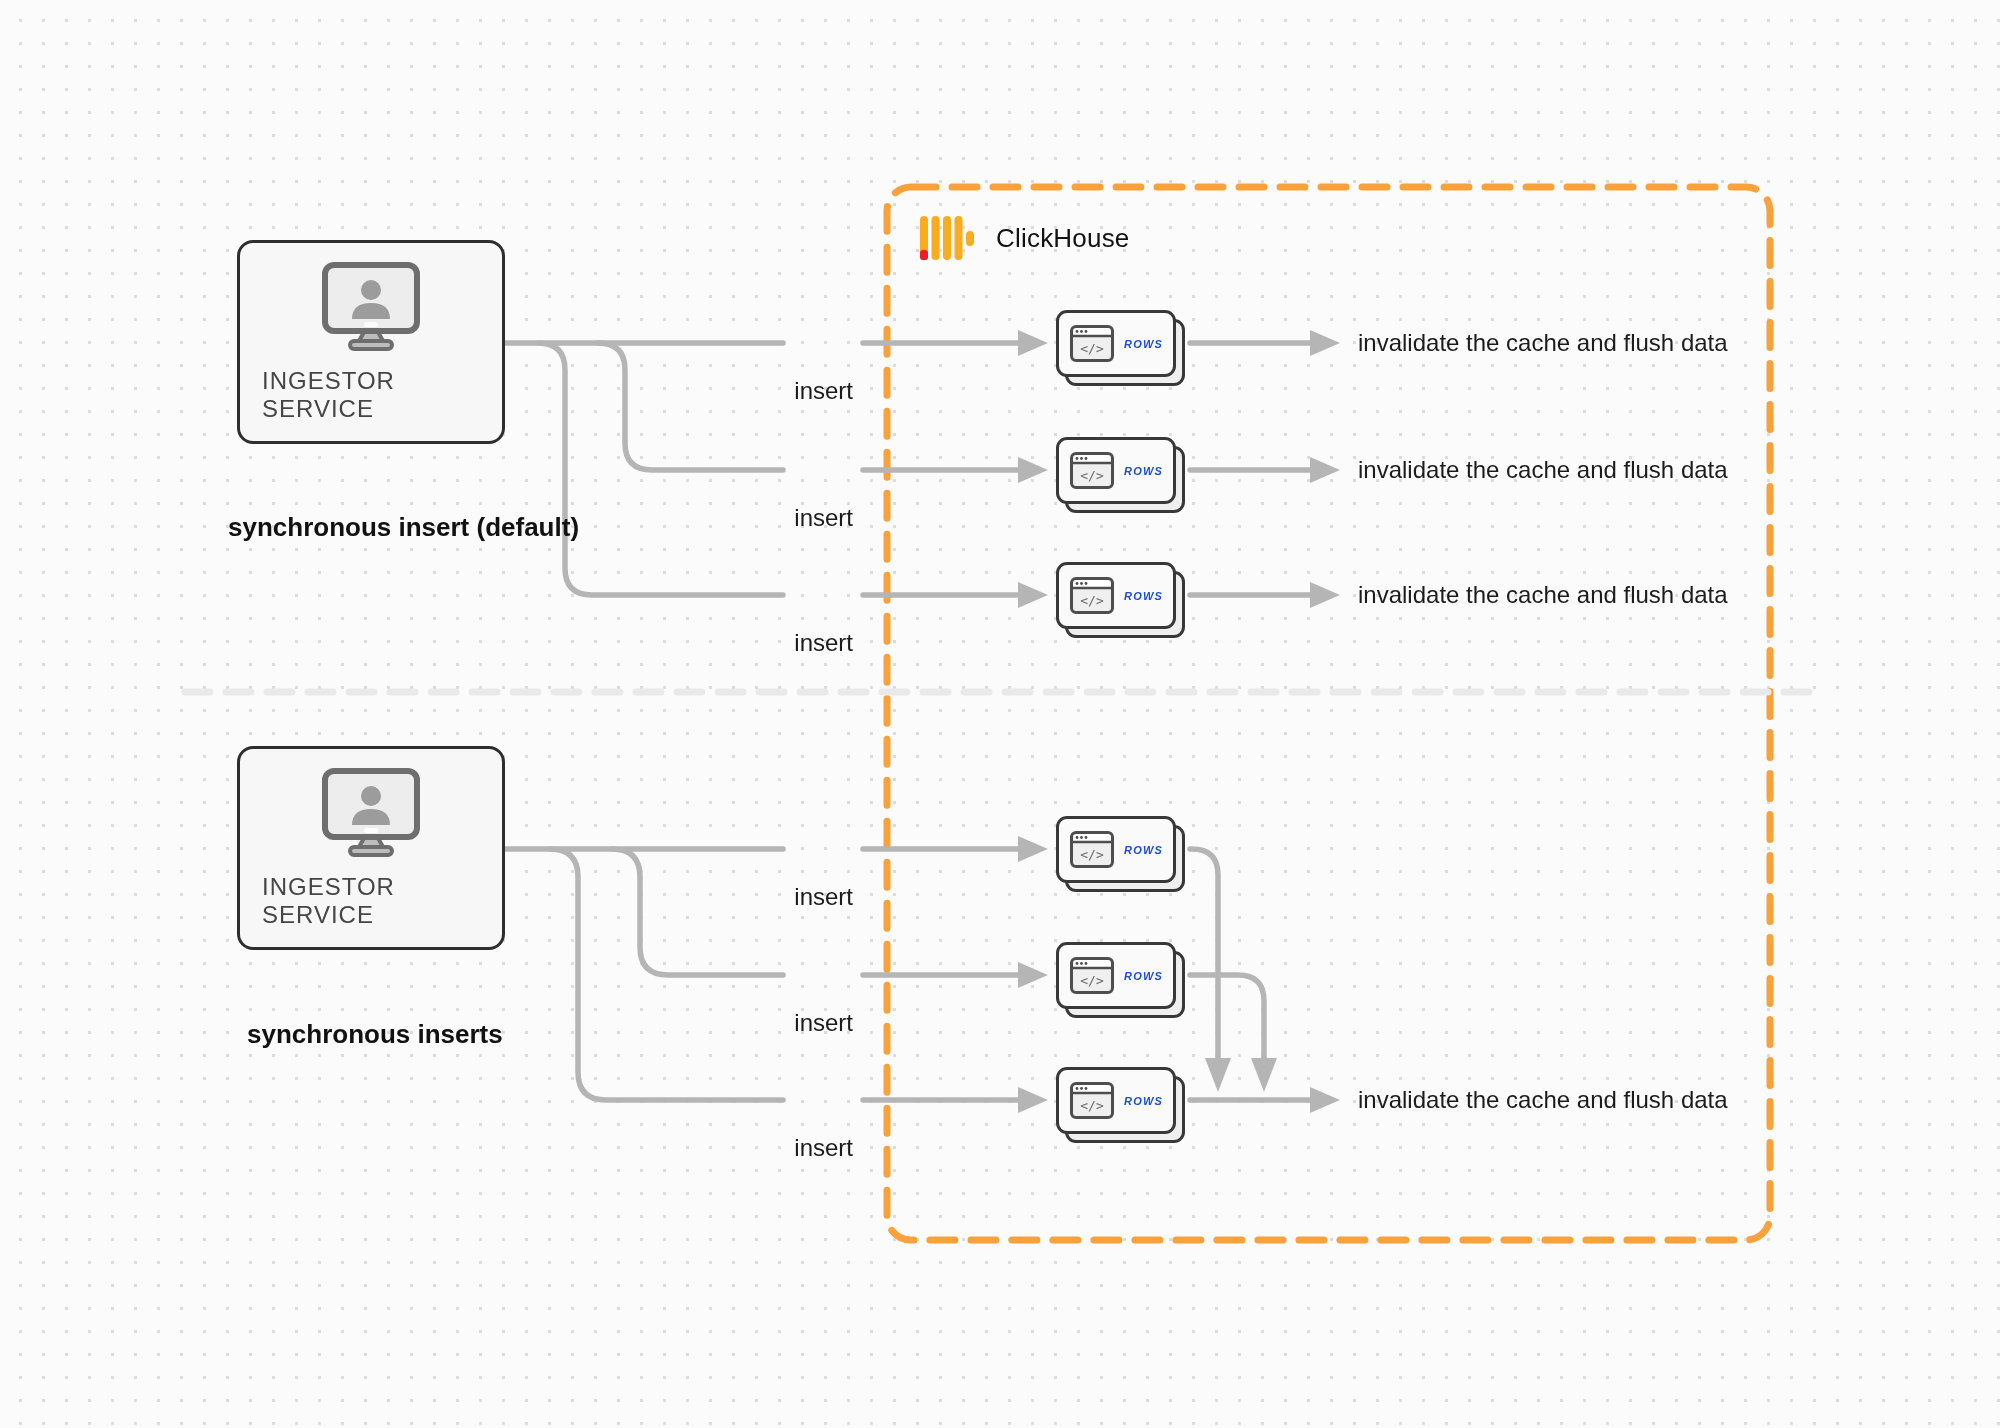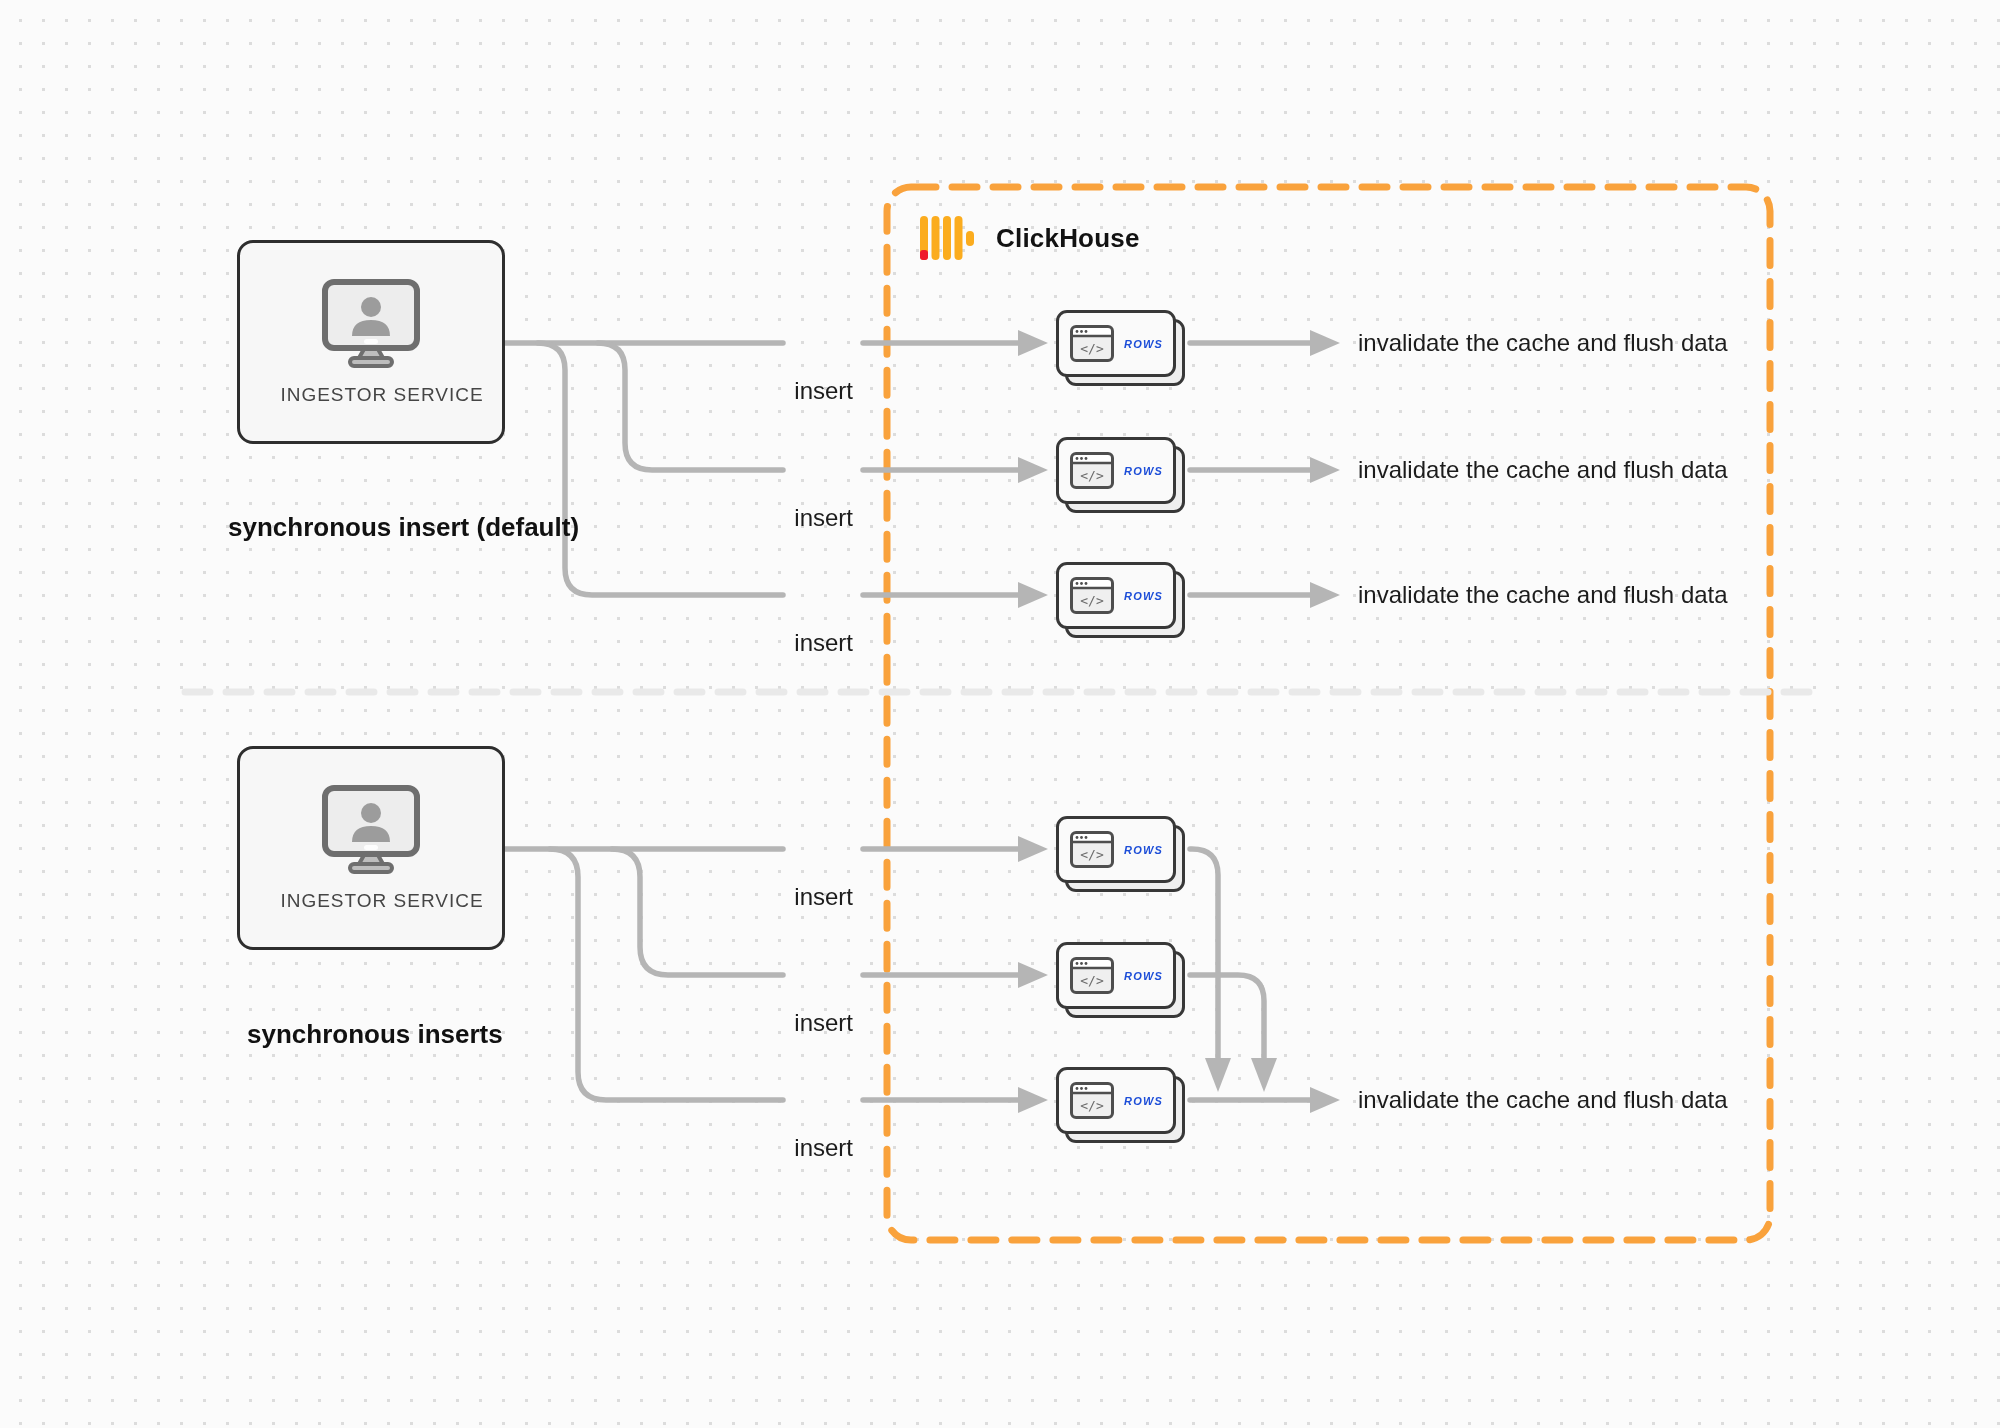--- a/index.html
+++ b/index.html
@@ -37,42 +37,42 @@
   
   .ch-logo{
     position:absolute;
     left:918px; top:212px;
     display:flex;
     align-items:center;
     gap:20px;
   }
   .ch-label{
     font-size:26px;
-    font-weight:700;
+    font-weight:400;
     color:#121212;
     letter-spacing:0.2px;
     text-align:right;
   }
   
   .ingestor{
     position:absolute;
     width:268px;
     height:204px;
     box-sizing:border-box;
     background:#F7F7F7;
     border:3.5px solid var(--box-border);
     border-radius:16px;
     display:flex;
     flex-direction:column;
     align-items:center;
     justify-content:center;
     gap:12px;
   }
   .ingestor-label{
-    font-size:19px;
+    font-size:24px;
     letter-spacing:1px;
     color:var(--muted);
     margin-left:22px;
   }
   
   .rows-card{
     position:absolute;
     width:120px;
     height:67px;
   }

